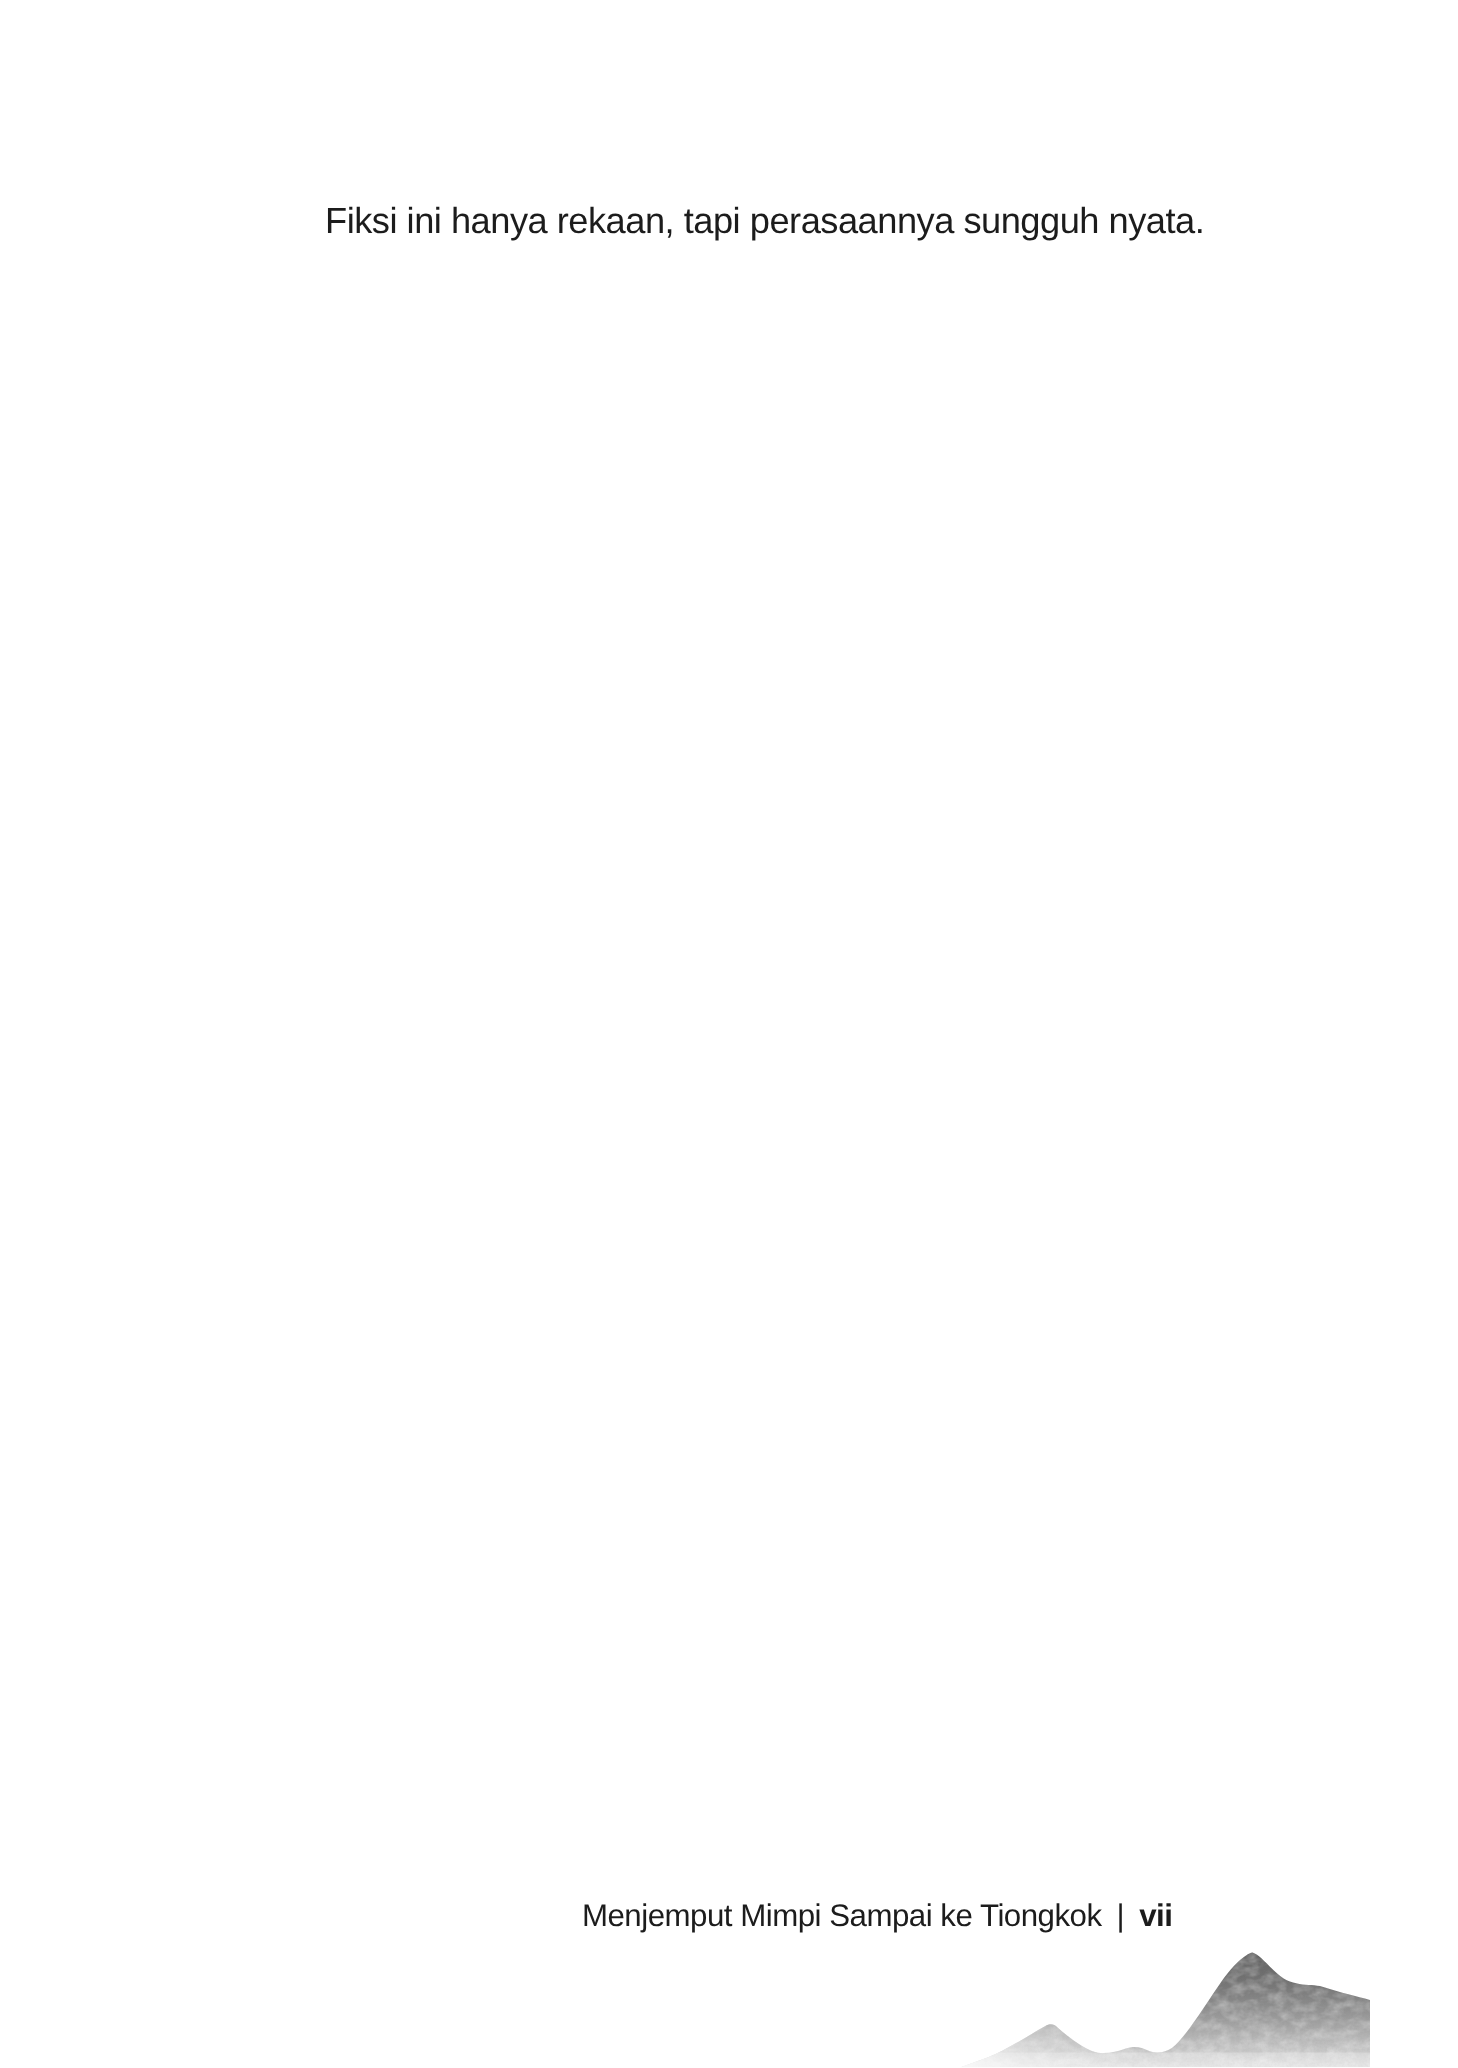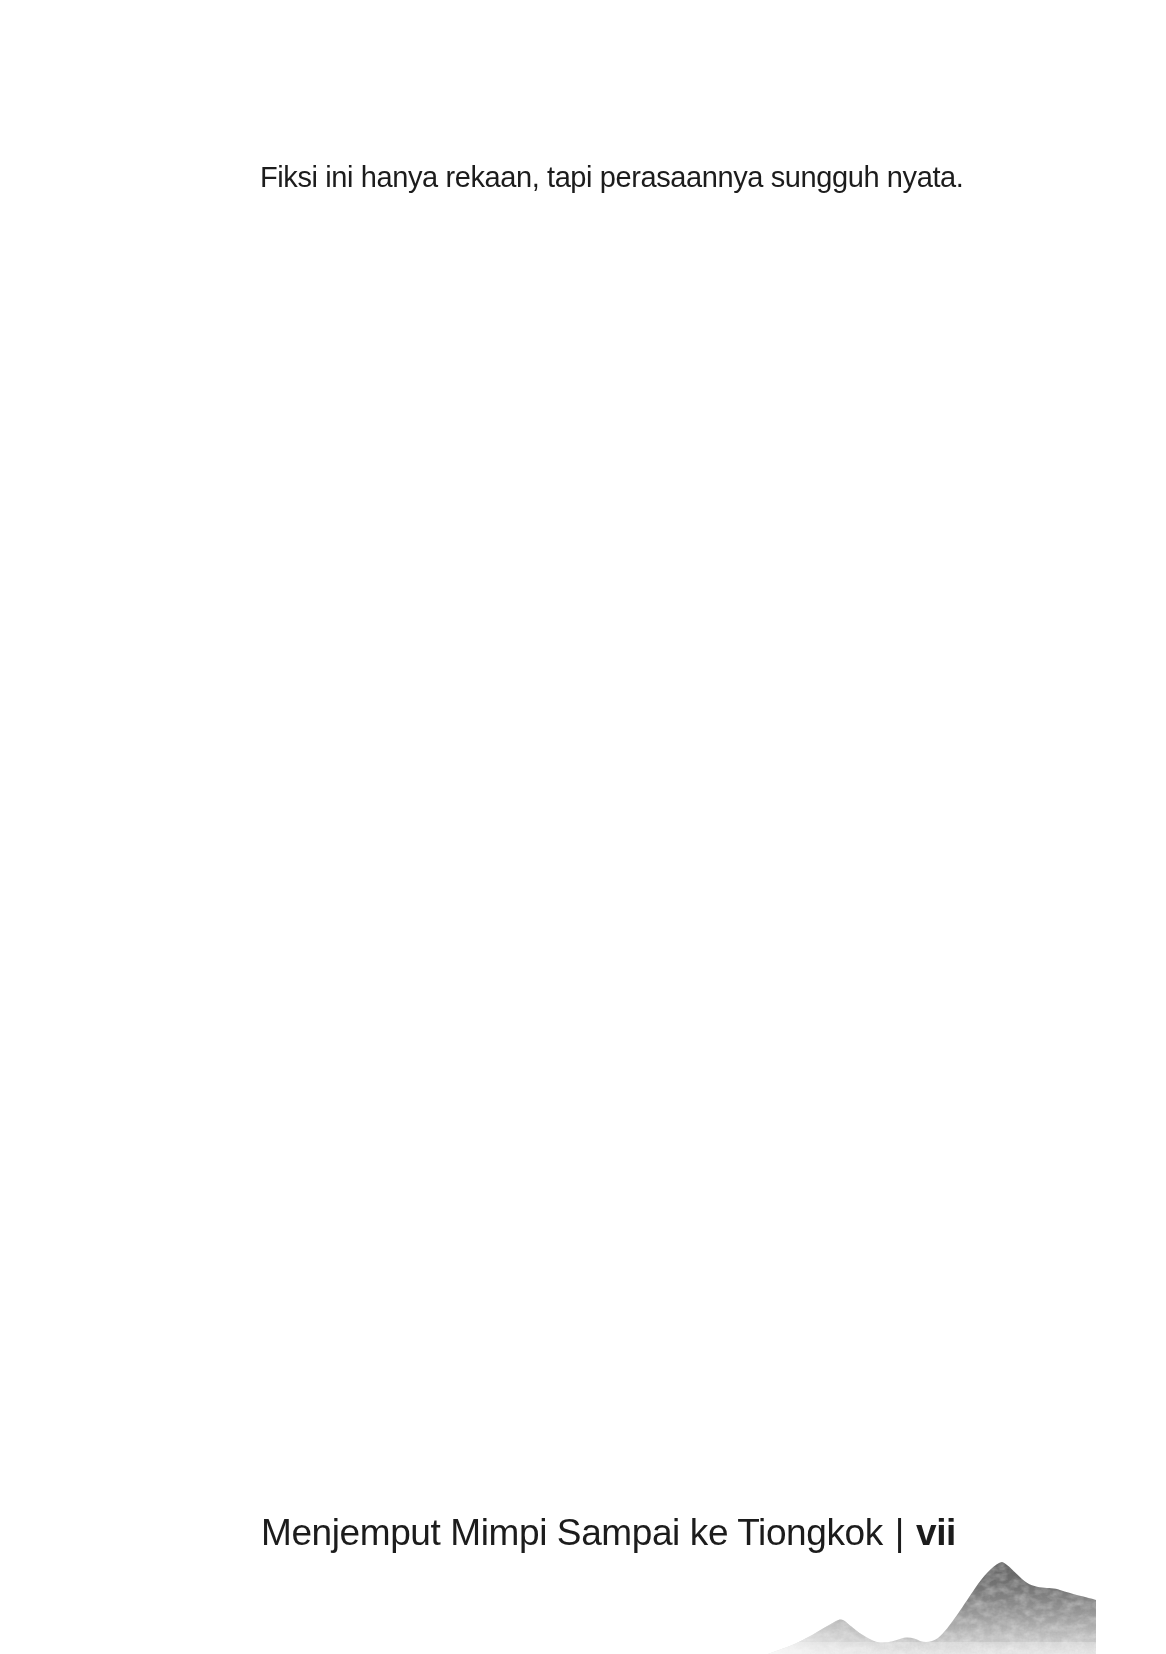--- a/index.html
+++ b/index.html
@@ -28,22 +28,22 @@
   }
   .jline {
     text-align: justify;
     text-align-last: justify;
   }
   .jline.first { text-indent: 105px; }
   .jline.last  { text-align-last: left; }
   .page-footer {
     position: absolute;
     top: 1512px;
-    right: 140px;
-    font-size: 37px;
+    right: 158px;
+    font-size: 25px;
     line-height: 42px;
     letter-spacing: -0.4px;
     white-space: nowrap;
   }
   .page-footer .sep { margin: 0 12px; }
   .page-footer .pagenum { font-weight: bold; }
   .mountain-art {
     position: absolute;
     right: 0;
     bottom: 0;

